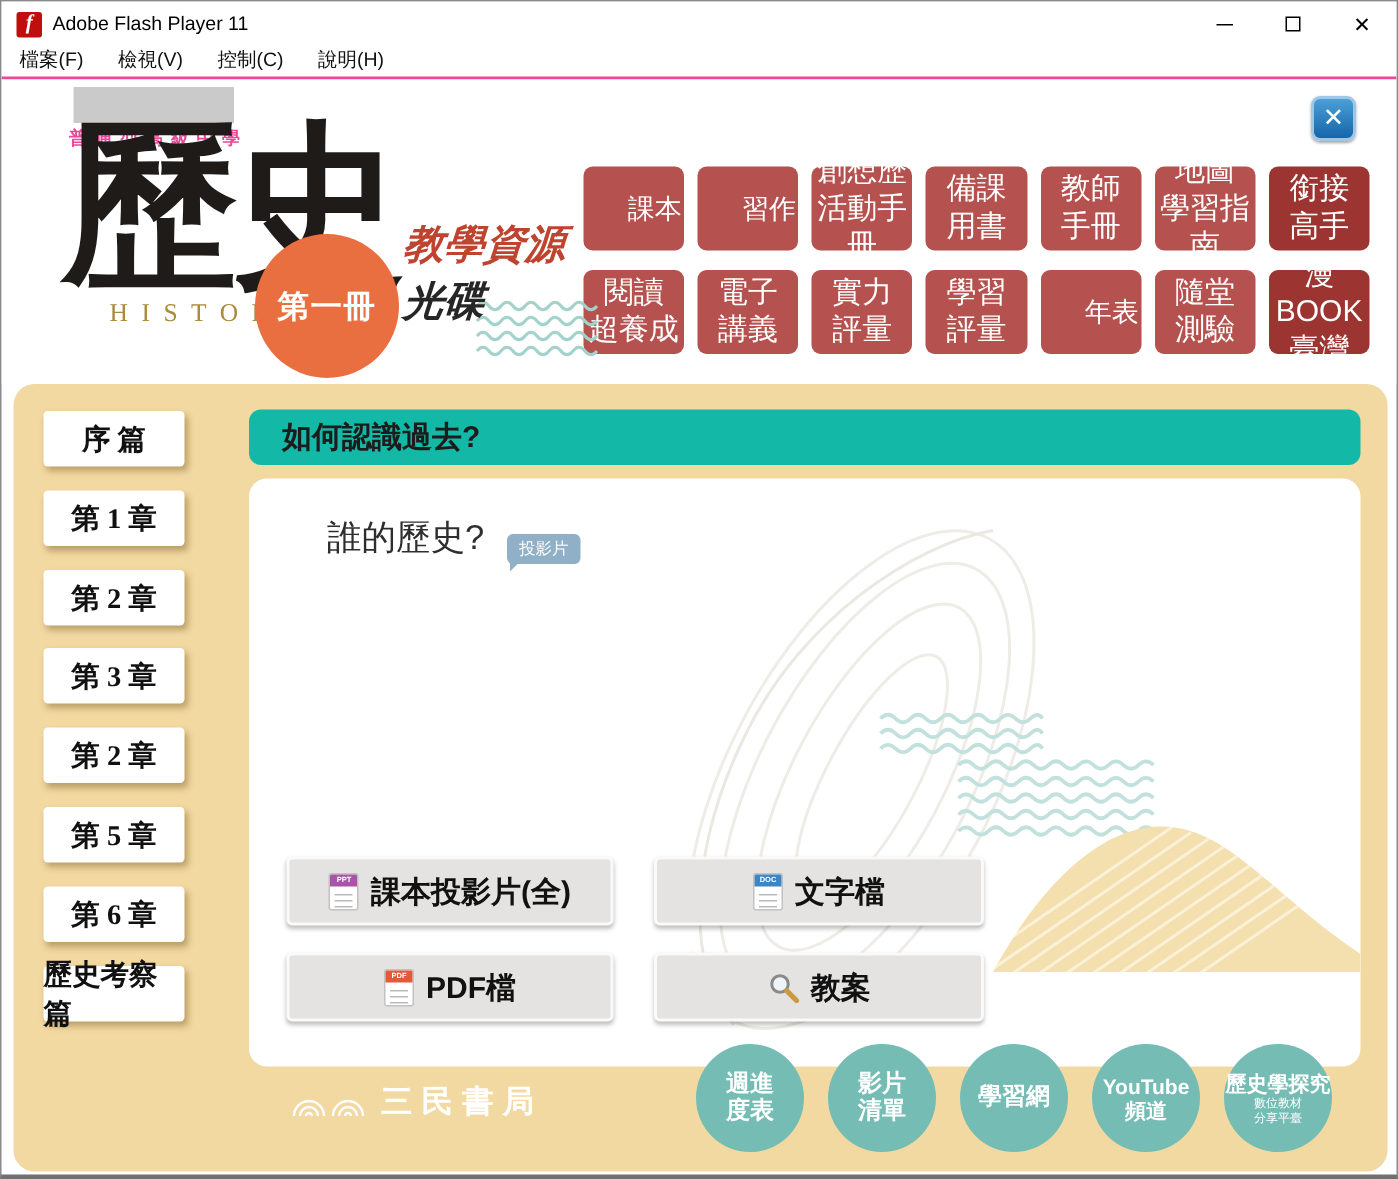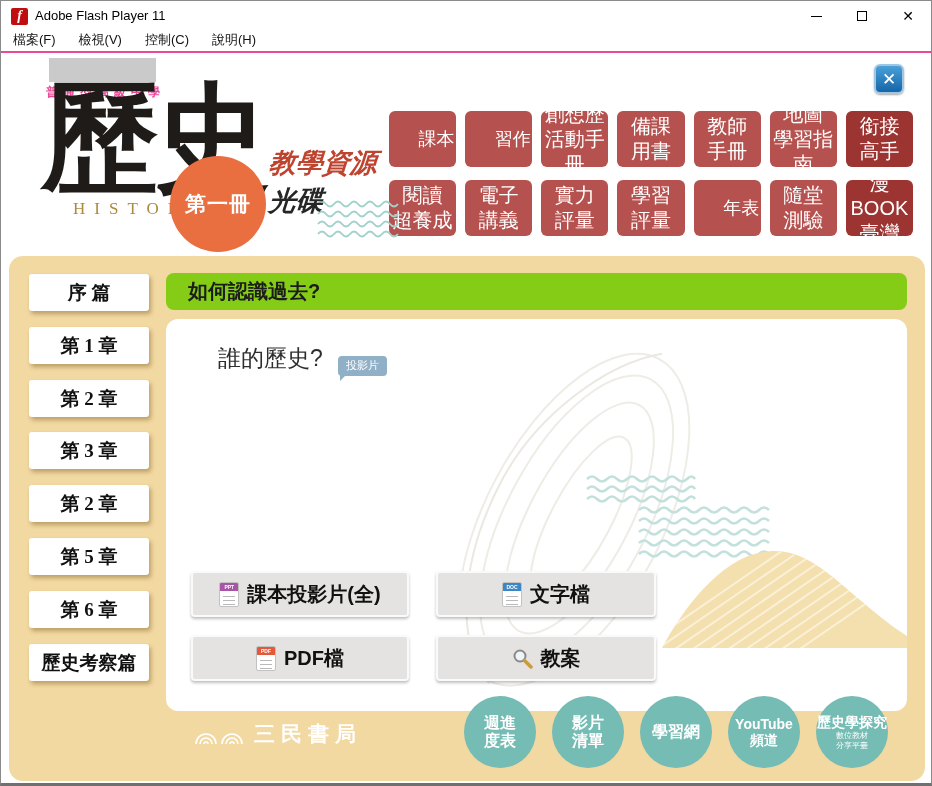--- a/index.html
+++ b/index.html
@@ -38,25 +38,25 @@
     color:#fff; font-size:17px; font-weight:bold; box-shadow:0 1px 2px rgba(0,0,0,.35); cursor:pointer; }
   
   .res-grid{ position:absolute; left:388px; top:58px; width:524px; display:grid; grid-template-columns:repeat(7,1fr); column-gap:9px; row-gap:13px; }
   .rbtn{ height:56px; background:#b5514e; border-radius:6px; color:#fff; display:flex; align-items:center; justify-content:center;
     text-align:center; font-size:20px; line-height:1.25; white-space:pre-line; cursor:pointer; }
   .rbtn.one{ font-size:18px;padding-left:28px; }
   .rbtn.dark{ background:#9c3431; }
   
   .main-panel{ position:absolute; left:8px; top:255px; width:916px; height:525px; background:#f2d8a1; border-radius:14px; }
   
-  .side-btn{ position:absolute; left:28px; width:120px; height:37px; background:#fff; border-radius:3px;
+  .side-btn{ position:absolute; left:28px; width:94px; height:37px; background:#fff; border-radius:3px;
     box-shadow:2px 3px 4px rgba(120,90,30,.45); display:flex; align-items:center; justify-content:center;
     font-family:"Liberation Serif","DejaVu Serif",serif; font-weight:bold; font-size:19px; color:#111; cursor:pointer; }
   
-  .section-bar{ position:absolute; left:165px; top:272px; width:741px; height:37px; background:#84cc16; border-radius:8px;
+  .section-bar{ position:absolute; left:165px; top:272px; width:741px; height:37px; background:#14b8a6; border-radius:8px;
     display:flex; align-items:center; padding-left:22px; font-size:20px; font-weight:bold; color:#1c1c1c; }
   
   .content-panel{ position:absolute; left:165px; top:318px; width:741px; height:392px; background:#fff; border-radius:12px; overflow:hidden; }
   .topic{ position:absolute; left:52px; top:24px; font-size:23px; color:#2e2e2e; cursor:pointer; }
   .tag{ position:absolute; left:172px; top:37px; background:#8fb0c6; color:#fff; font-size:11px; padding:2px 8px 3px; border-radius:4px; }
   .tag:after{ content:""; position:absolute; left:2px; bottom:-5px; border:5px solid transparent; border-top-color:#8fb0c6; border-left-color:#8fb0c6; border-width:4px; }
   .wm{ position:absolute; pointer-events:none; }
   
   .fbtn{ position:absolute; width:218px; height:46px; background:#e4e3e2; border:2px solid #fafafa; border-radius:4px;
     box-shadow:0 2px 3px rgba(0,0,0,.25); display:flex; align-items:center; justify-content:center; gap:8px;

